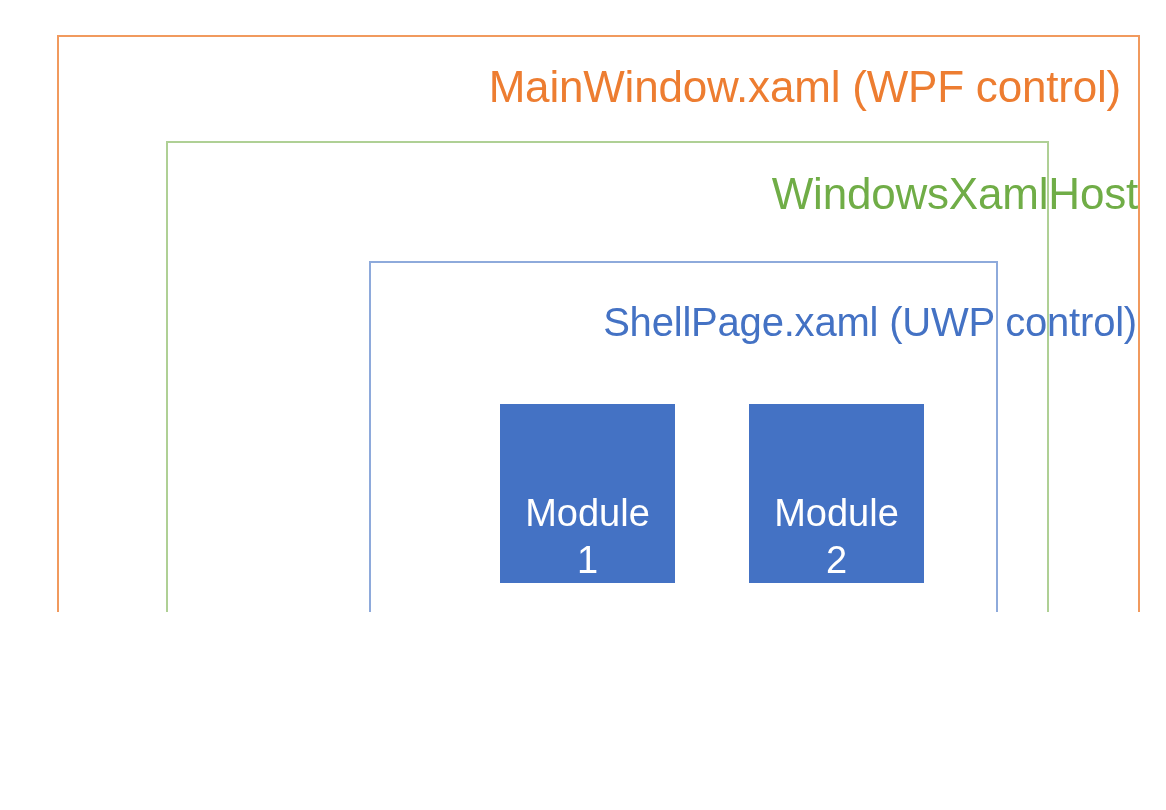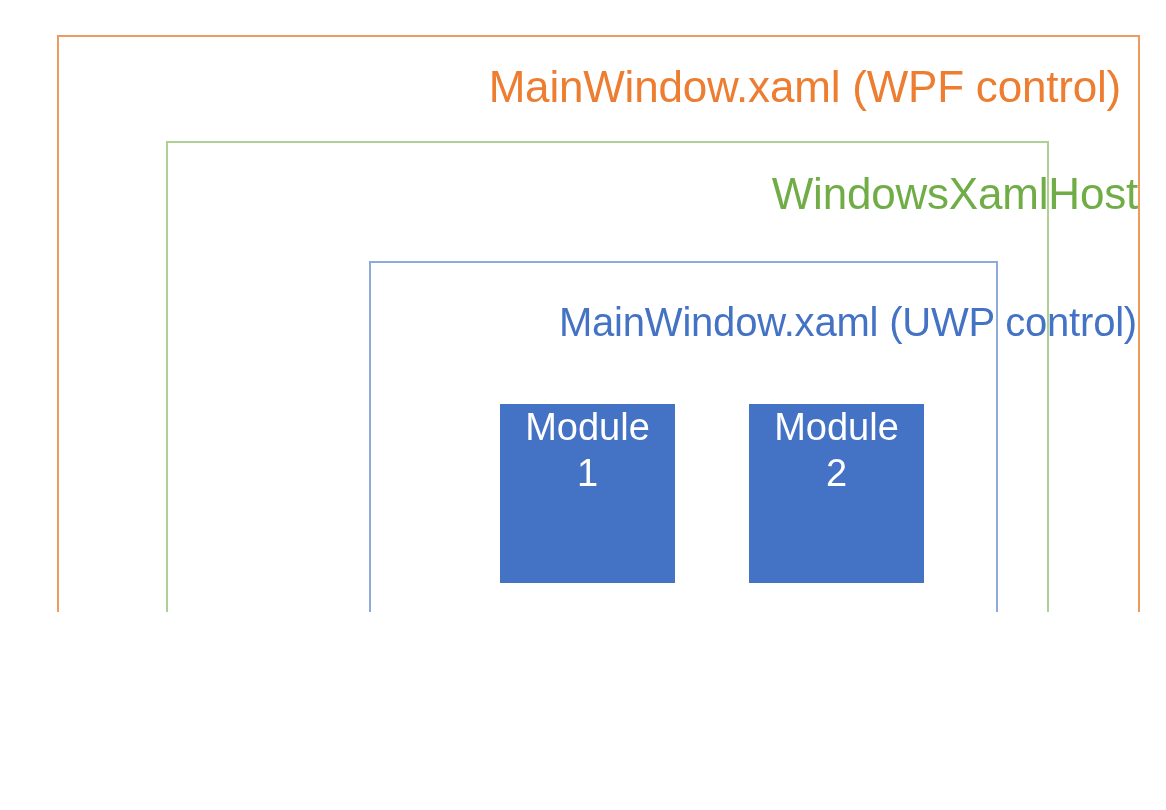--- a/index.html
+++ b/index.html
@@ -90,21 +90,21 @@
   .module {
     position: absolute;
     top: 404px;
     width: 175px;
     height: 179px;
     background: #4472C4;
     color: #ffffff;
     display: flex;
     flex-direction: column;
     align-items: center;
-    justify-content: flex-start;
+    justify-content: flex-end;
     font-size: 38px;
     line-height: 1.22;
     text-align: center;
     box-sizing: border-box;
   }
   .module-1 { left: 500px; }
   .module-2 { left: 749px; }
   .module .m-name,
   .module .m-num { display: block; }
 </style>
@@ -113,21 +113,21 @@
 
 <div id="canvas">
 
   <div class="box-wpf"></div>
   <div class="label-wpf">MainWindow.xaml (WPF control)</div>
 
   <div class="box-host"></div>
   <div class="label-host">WindowsXamlHost</div>
 
   <div class="box-shell"></div>
-  <div class="label-shell">MainWindow.xaml (UWP control)</div>
+  <div class="label-shell">ShellPage.xaml (UWP control)</div>
 
   <div class="module module-1">
     <span class="m-name">Module</span>
     <span class="m-num">1</span>
   </div>
 
   <div class="module module-2">
     <span class="m-name">Module</span>
     <span class="m-num">2</span>
   </div>

